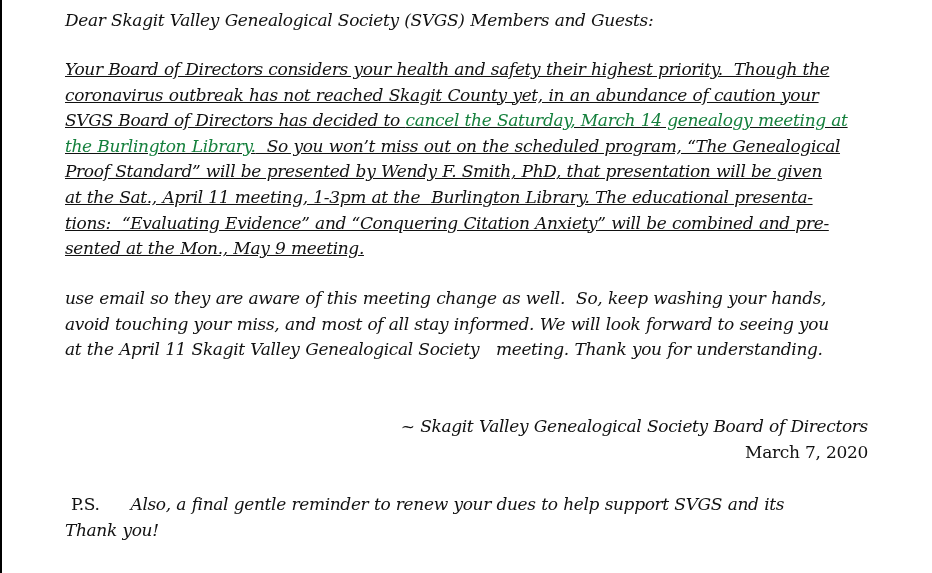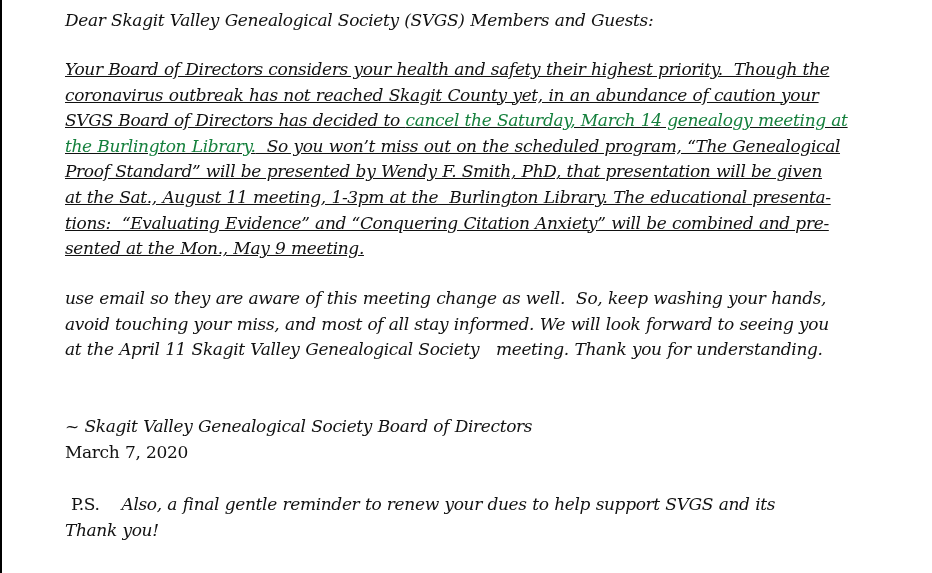--- a/index.html
+++ b/index.html
@@ -36,40 +36,40 @@
     }
     .line {
       white-space: pre;
       height: 25.6px;
     }
     .upright { font-style: normal; }
     .red { color: #15803d; }
     .salutation { position: absolute; top: 8px; left: 0; }
     .p1 { position: absolute; top: 57px; left: 0; text-decoration: underline; }
     .p2 { position: absolute; top: 286px; left: 0; }
-    .sig { position: absolute; top: 414px; left: 0; width: 803px; }
+    .sig { position: absolute; top: 414px; left: 0; width: 803px; text-align: right; }
     .ps { position: absolute; top: 492px; left: 0; }
-    .ps-label { display: inline-block; margin-left: 6px; margin-right: 22px; font-style: normal; }
+    .ps-label { display: inline-block; margin-left: 6px; margin-right: 31px; font-style: normal; }
   </style>
 </head>
 <body>
 
 <div class="left-rule"></div>
 
 <div class="doc">
 
   <div class="salutation line">Dear Skagit Valley Genealogical Society (SVGS) Members and Guests:</div>
 
   <div class="p1">
     <div class="line">Your Board of Directors considers your health and safety their highest priority.  Though the</div>
     <div class="line">coronavirus outbreak has not reached Skagit County yet, in an abundance of caution your</div>
     <div class="line"><span>SVGS Board of Directors has decided to </span><span class="red">cancel the Saturday, March 14 genealogy meeting at</span></div>
     <div class="line"><span class="red">the Burlington Library.</span><span>  So you won’t miss out on the scheduled program, “The Genealogical</span></div>
     <div class="line">Proof Standard” will be presented by Wendy F. Smith, PhD, that presentation will be given</div>
-    <div class="line">at the Sat., August 11 meeting, 1-3pm at the  Burlington Library. The educational presenta-</div>
+    <div class="line">at the Sat., April 11 meeting, 1-3pm at the  Burlington Library. The educational presenta-</div>
     <div class="line">tions:  “Evaluating Evidence” and “Conquering Citation Anxiety” will be combined and pre-</div>
     <div class="line">sented at the Mon., May 9 meeting.</div>
   </div>
 
   <div class="p2">
     <div class="line">use email so they are aware of this meeting change as well.  So, keep washing your hands,</div>
     <div class="line">avoid touching your miss, and most of all stay informed. We will look forward to seeing you</div>
     <div class="line">at the April 11 Skagit Valley Genealogical Society   meeting. Thank you for understanding.</div>
   </div>
 

